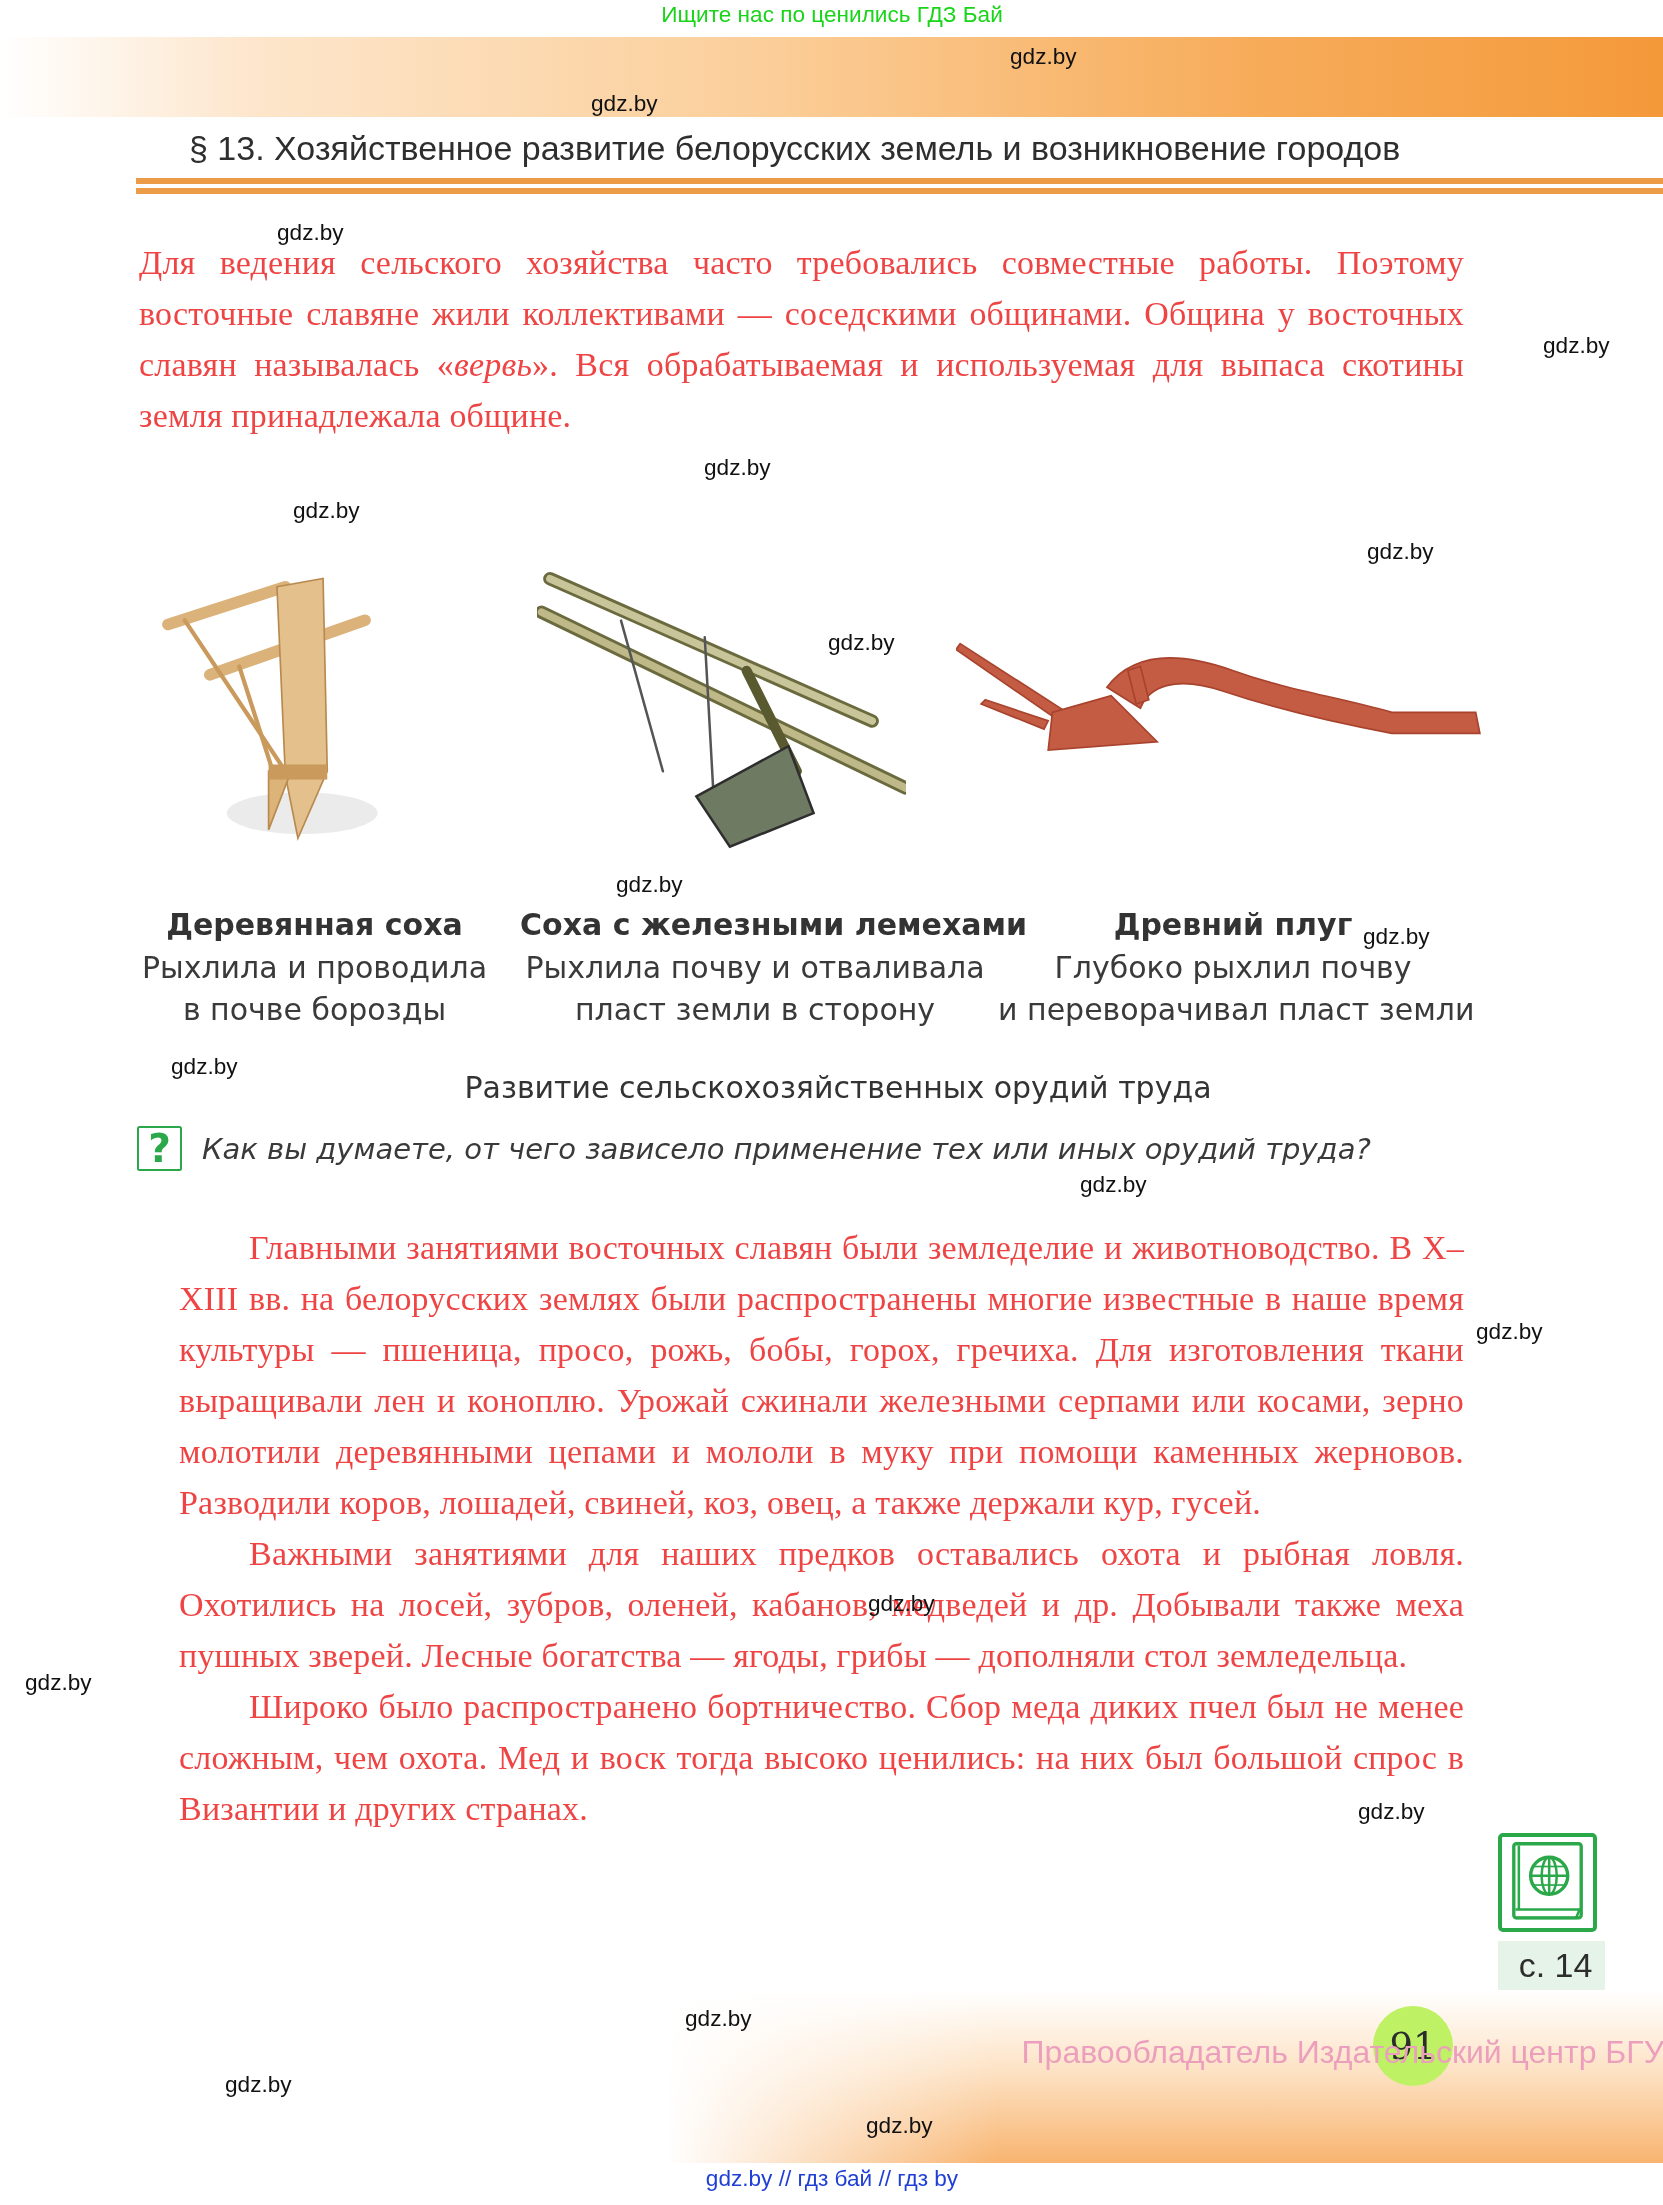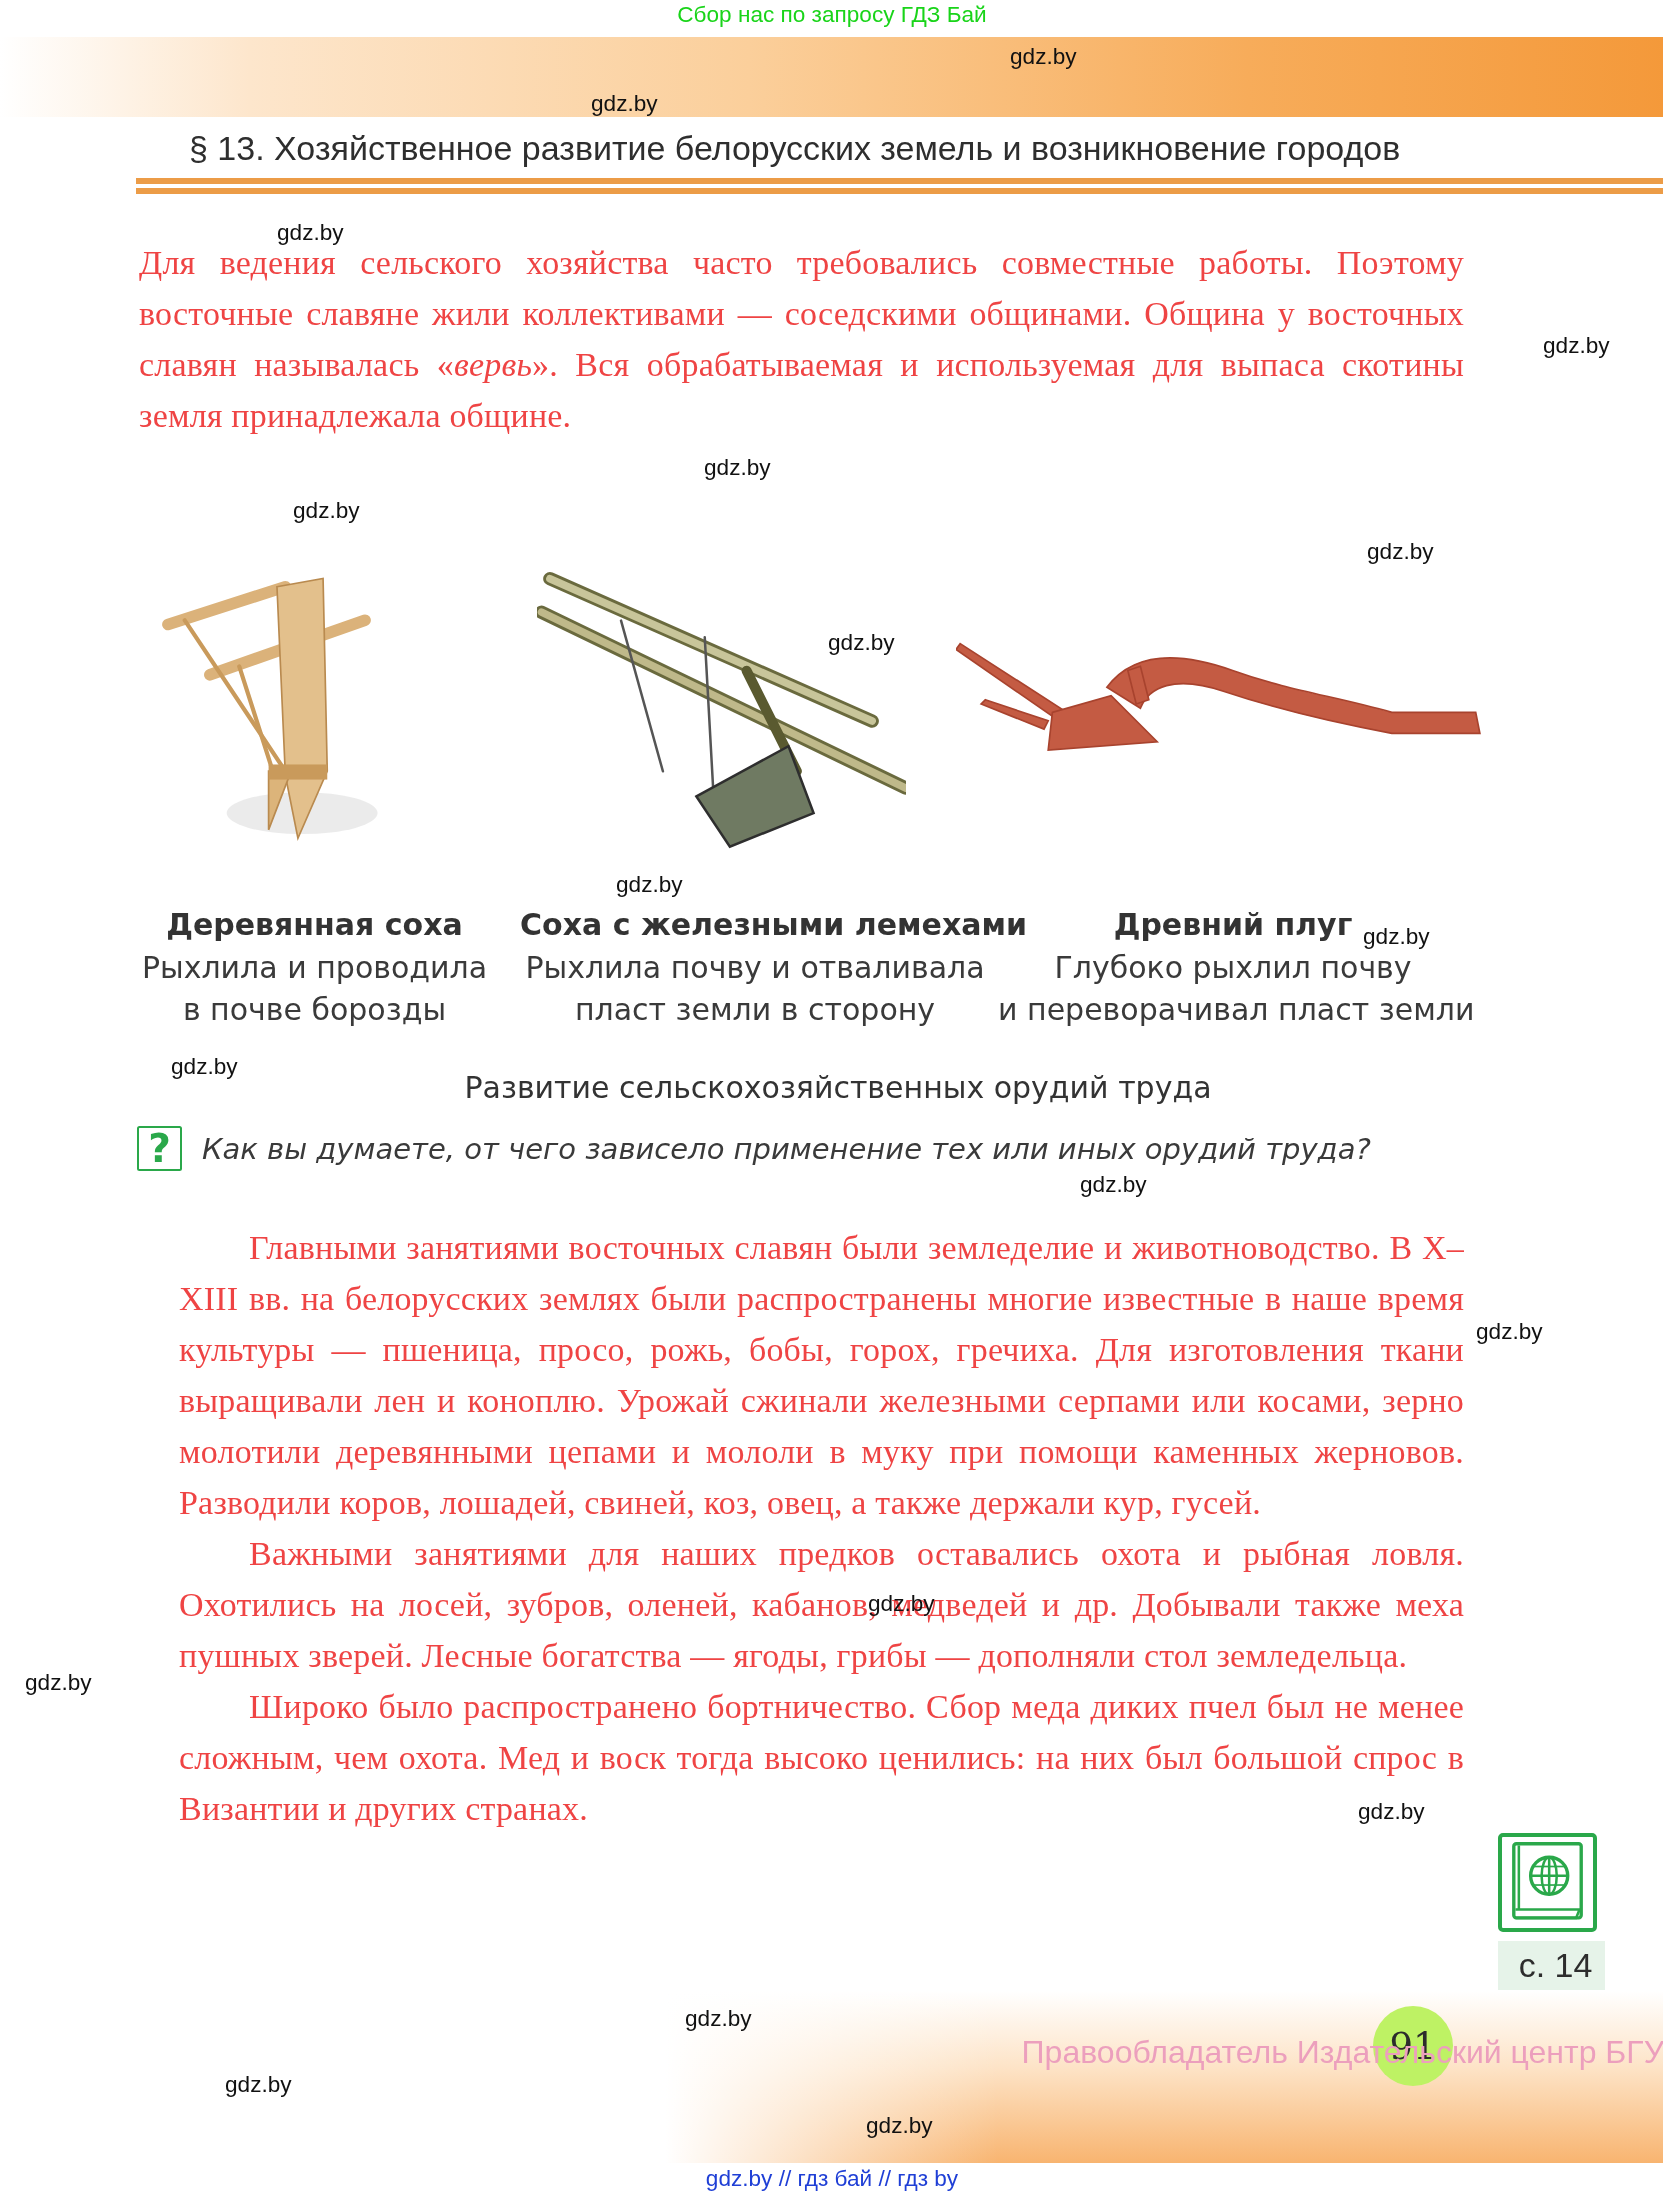--- a/index.html
+++ b/index.html
@@ -53,21 +53,21 @@
     background: #bef264; display: flex; align-items: center; justify-content: center;
     font-family: "DejaVu Serif", serif; font-size: 37px; color: #2c2c2c; }
   .copyright { position: absolute; top: 2034px; left: 0; width: 1664px; text-align: right;
     font-family: "Liberation Sans", sans-serif; font-size: 32px; color: #ec9fbd; }
   .bottom-links { position: absolute; top: 2166px; left: 0; width: 1664px; text-align: center;
     font-family: "Liberation Sans", sans-serif; font-size: 22.6px; color: #1f3fd6; }
 </style>
 </head>
 <body>
 
-<div class="top-banner-text">Сбор нас по запросу ГДЗ Бай</div>
+<div class="top-banner-text">Ищите нас по ценились ГДЗ Бай</div>
 <div class="header-band"></div>
 <div class="chapter-title">§ 13. Хозяйственное развитие белорусских земель и возникновение городов</div>
 <div class="rule" style="top:178px;"></div>
 <div class="rule" style="top:188px;"></div>
 
 <div class="para" style="top:237px;">
   <p><span>Для ведения сельского хозяйства часто требовались совместные работы. Поэтому восточные славяне жили коллективами — соседскими общинами. Община у восточных славян называлась «</span><i>вервь</i><span>». Вся обрабатываемая и используемая для выпаса скотины земля принадлежала общине.</span></p>
 </div>
 
 <svg class="figure" style="left:151px; top:570px;" width="319" height="285" viewBox="0 0 380 340">

